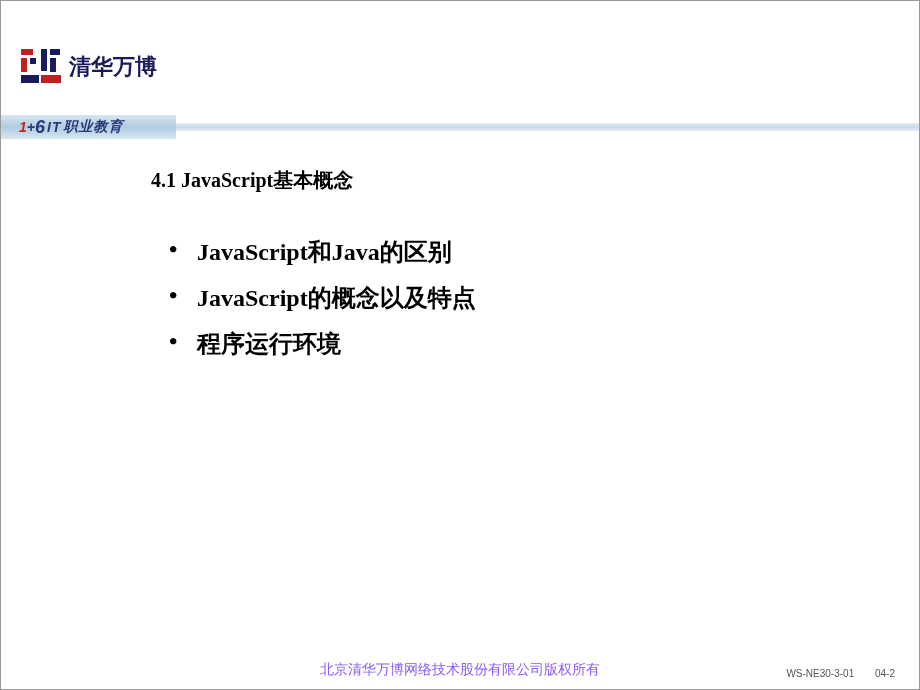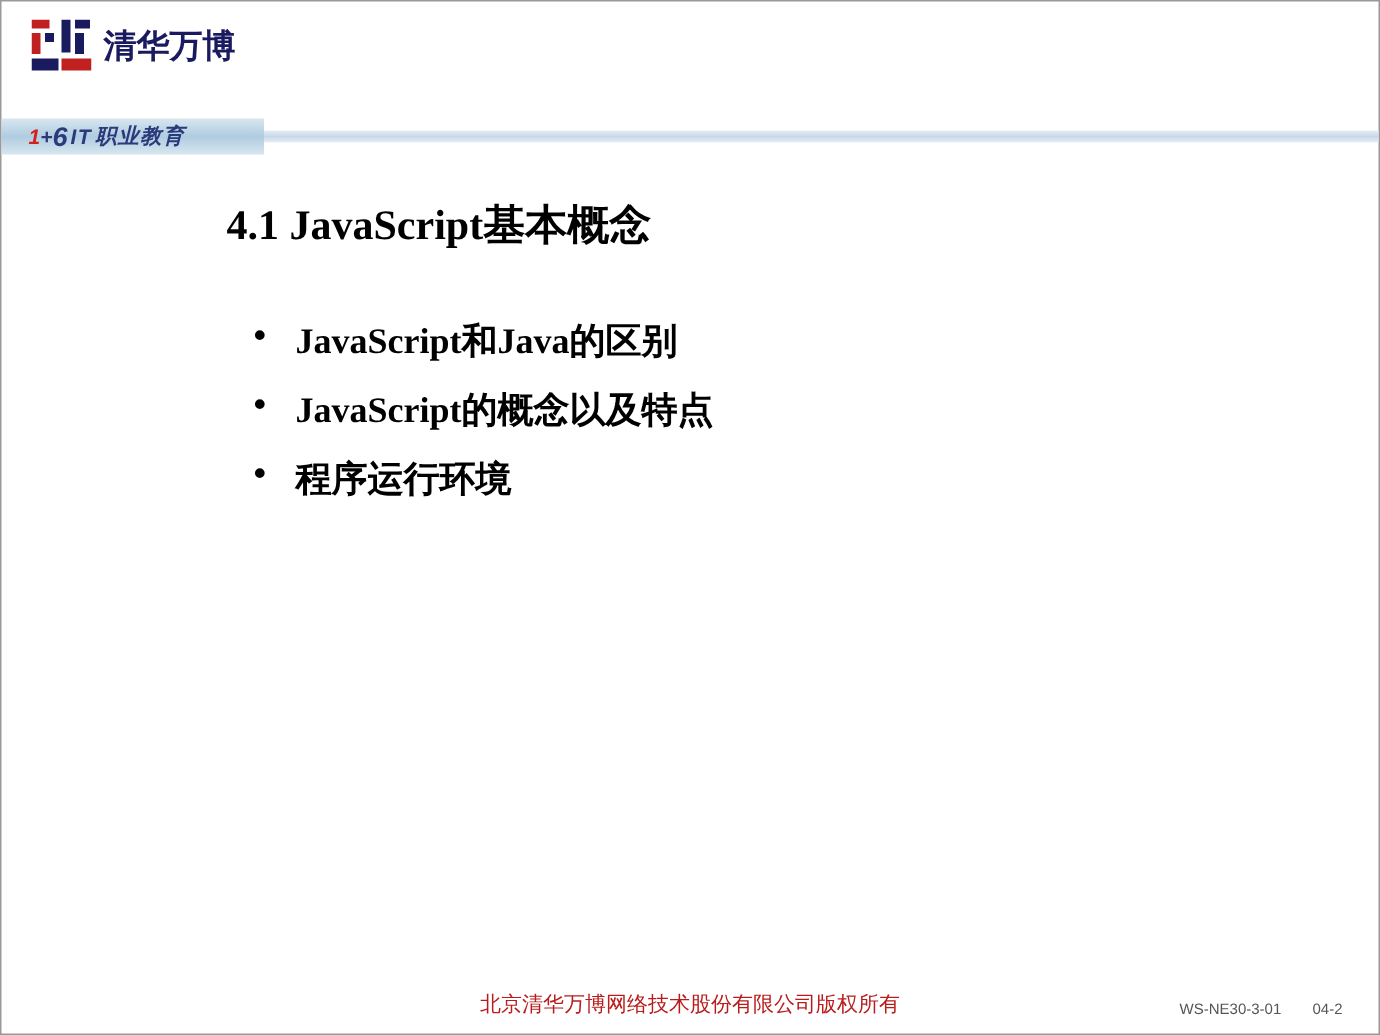--- a/index.html
+++ b/index.html
@@ -17,20 +17,21 @@
     }
     .slide {
       width: 100%;
       height: 100%;
       position: relative;
       border: 1px solid #999;
     }
     .header {
       position: relative;
       height: 100px;
+      margin-top: 36px;
     }
     .logo {
       position: absolute;
       top: 12px;
       left: 20px;
       display: flex;
       align-items: center;
       gap: 8px;
     }
     .logo-mark {
@@ -90,21 +91,21 @@
     .subtitle-right {
       flex: 1;
       height: 8px;
       margin-top: 8px;
       background: linear-gradient(to bottom, #e8eef5 0%, #c8d8e8 50%, #e8eef5 100%);
     }
     .content {
       padding: 30px 60px 0 150px;
     }
     .title {
-      font-size: 28px;
+      font-size: 20px;
       font-weight: bold;
       color: #000;
       font-family: "Times New Roman", "SimSun", serif;
       margin-bottom: 42px;
     }
     .bullets {
       list-style: none;
       padding-left: 18px;
     }
     .bullets li {
@@ -125,21 +126,21 @@
     }
     .footer {
       position: absolute;
       bottom: 10px;
       left: 0;
       width: 100%;
       display: flex;
       justify-content: center;
       align-items: center;
       font-size: 14px;
-      color: #b91c1c;
+      color: #8b5cf6;
       font-family: Liberation Serif, serif;
     }
     .footer-right {
       position: absolute;
       right: 24px;
       bottom: 10px;
       font-size: 10px;
       color: #555;
       font-family: Arial, "SimSun", serif;
     }

